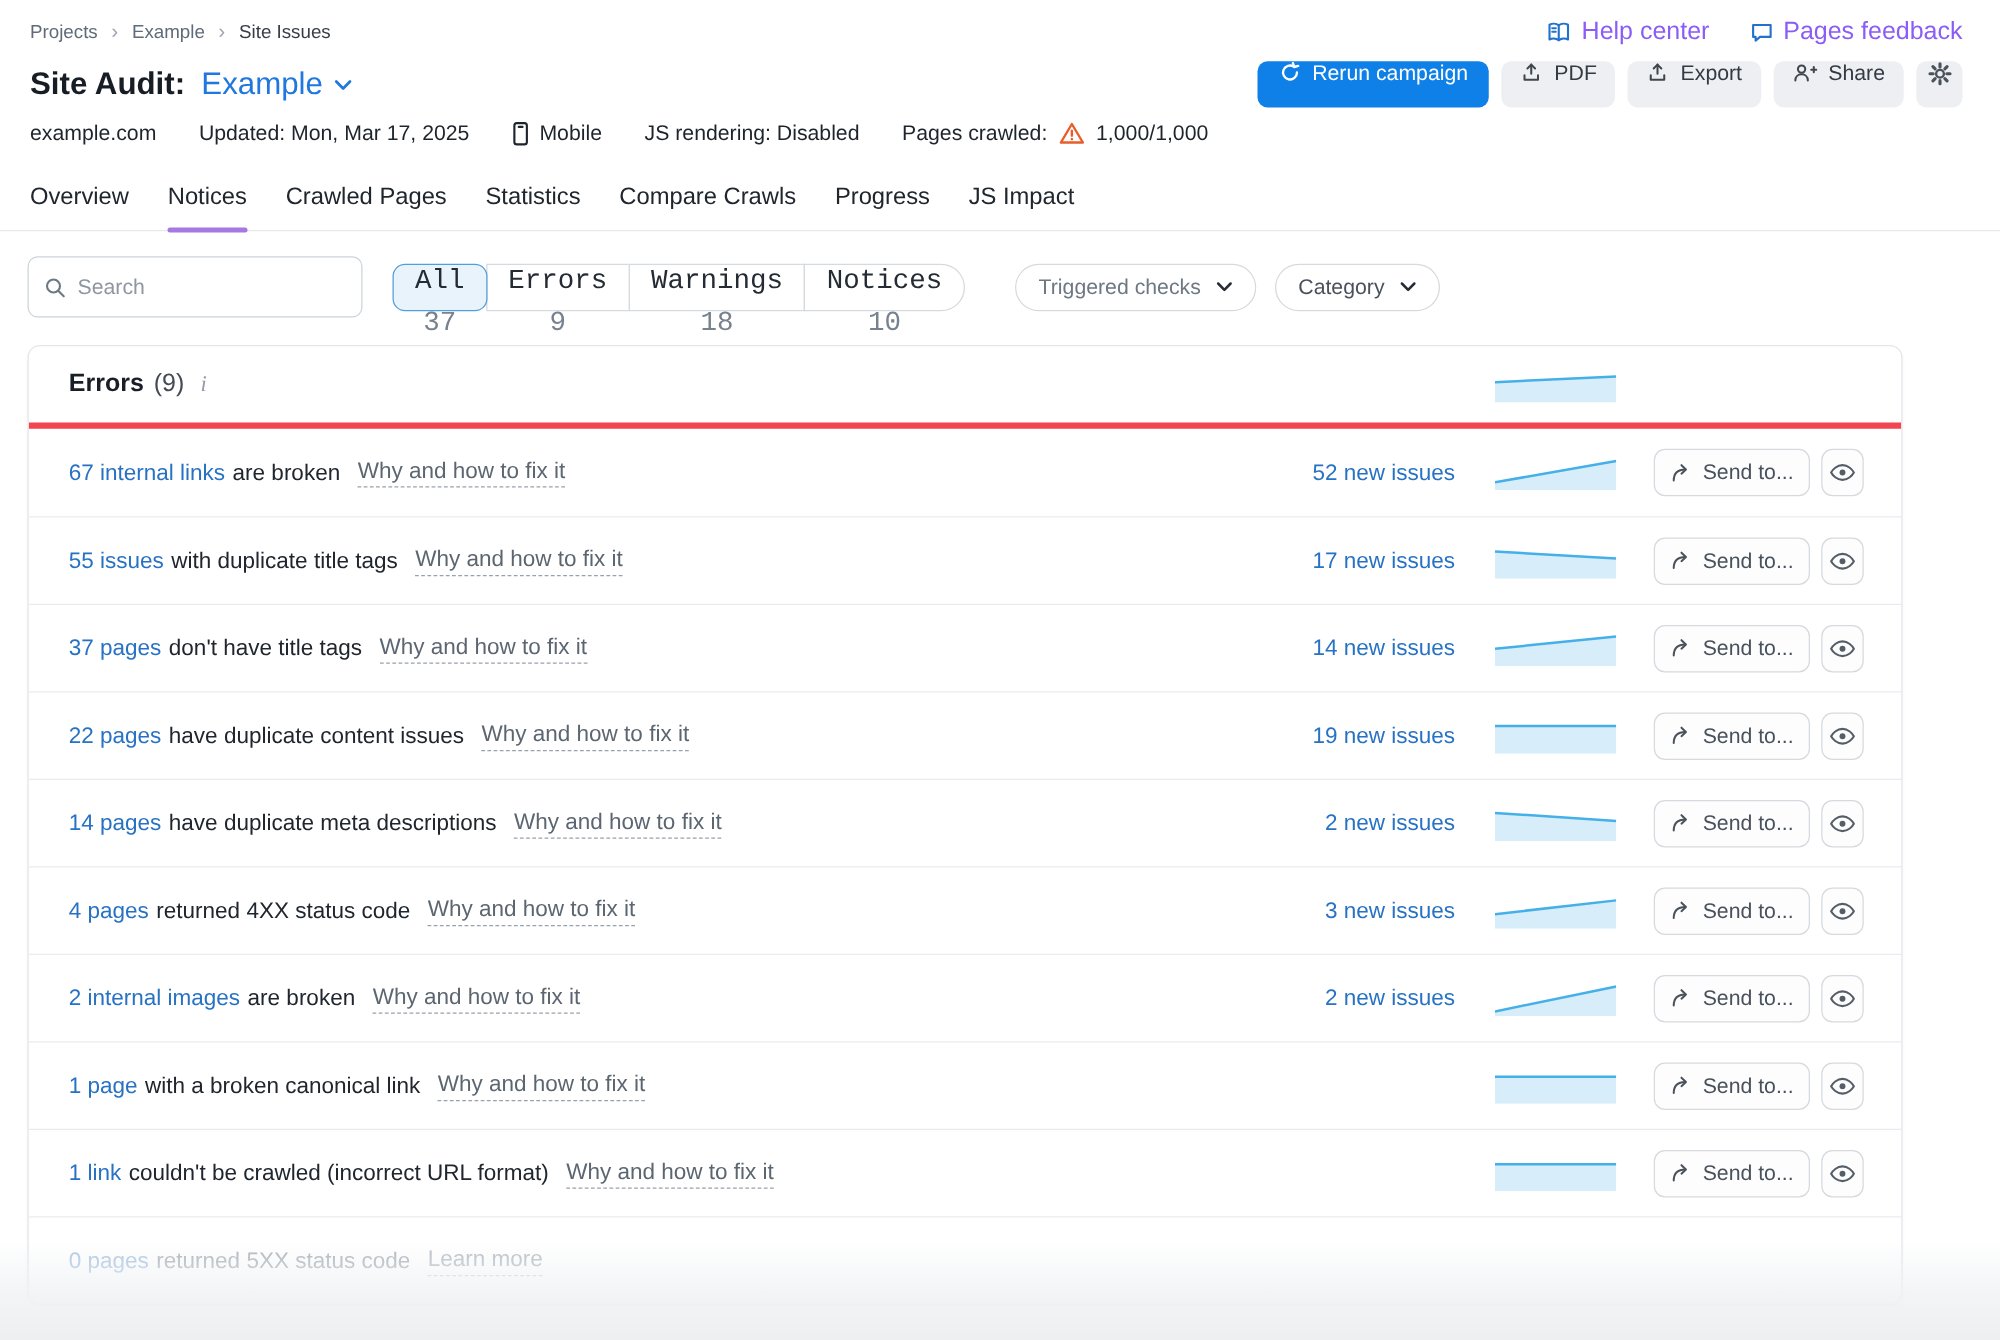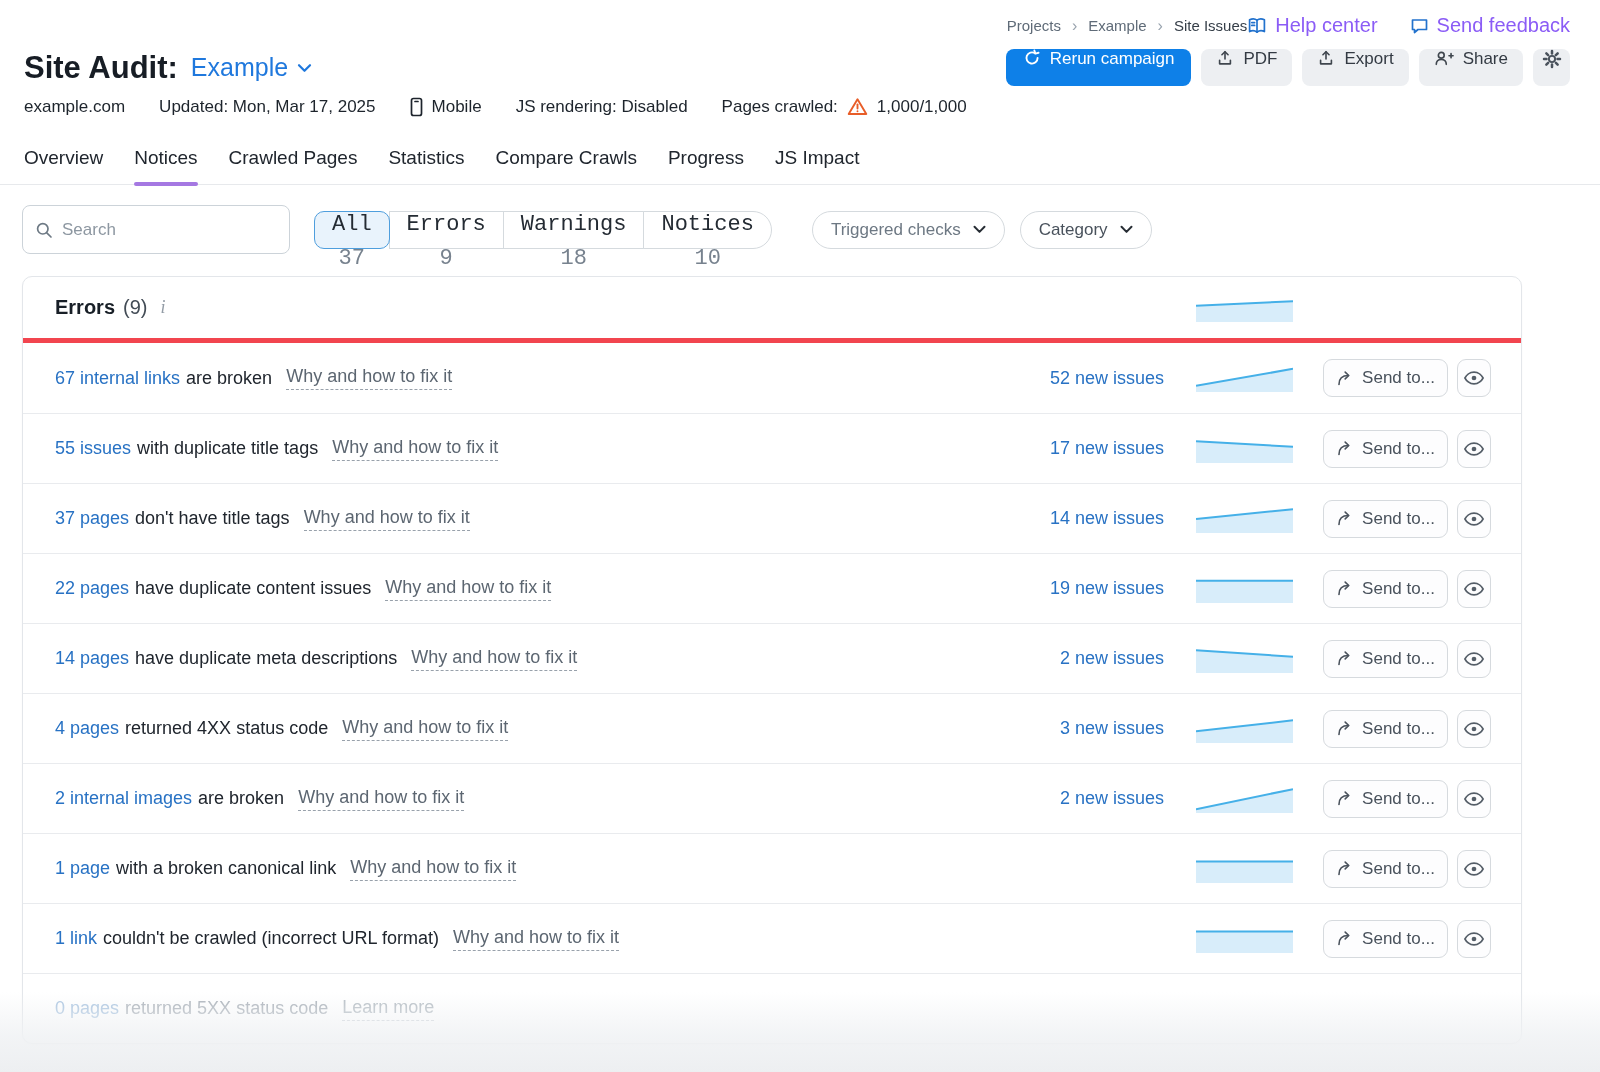--- a/index.html
+++ b/index.html
@@ -5,31 +5,31 @@
   * { box-sizing: border-box; margin: 0; padding: 0; }
   html,body { width:1600px; height:1072px; }
   body {
     position: relative; overflow: hidden; background:#fff;
     font-family: "Liberation Sans", sans-serif; color:#1b212a;
   }
   svg { display:block; }
 
   
   .topbar { padding: 14px 30px 0 24px; }
-  .breadcrumb-row { display:flex; justify-content:flex-end; align-items:center; }
+  .breadcrumb-row { display:flex; justify-content:space-between; align-items:center; }
   .breadcrumb { display:flex; align-items:center; gap:11px; font-size:15px; color:#5f6b78; }
   .breadcrumb .sep { color:#9aa4af; font-size:16px; line-height:1; }
   .crumb { cursor:pointer; }
   .crumb-last { color:#353e48; }
   .top-links { display:flex; gap:32px; }
   .top-link { display:flex; align-items:center; gap:8px; color:#8b5cf6; font-size:20px; cursor:pointer; }
 
   .title-row { display:flex; justify-content:space-between; align-items:center; margin-top:12px; }
   .title-left { display:flex; align-items:center; gap:13px; }
-  .page-title { font-size:31px; font-weight:700; color:#171d25; }
+  .page-title { font-size:25px; font-weight:700; color:#171d25; }
   .project-select { display:flex; align-items:center; gap:9px; font-size:25px; font-weight:500; color:#1f78dd; cursor:pointer; }
   .actions { display:flex; gap:10px; align-items:center; }
   .btn { height:37px; display:flex; align-items:flex-start; gap:9px; border:none; border-radius:8px;
          font-size:17px; font-family:inherit; cursor:pointer; }
   .btn-primary { background:#0e80e8; color:#fff; padding:0 17px; }
   .btn-gray { background:#edeff2; color:#333a43; padding:0 15px; }
   .btn-icon { width:37px; justify-content:center; padding:0; }
 
   .meta-row { display:flex; align-items:center; gap:34px; margin-top:11px; font-size:17px; color:#1d242c; }
   .meta-item { display:flex; gap:9px; }
@@ -123,21 +123,21 @@
           </svg>
         </span>
         <span>Help center</span>
       </span>
       <span class="top-link">
         <span>
           <svg width="19" height="18" viewBox="0 0 19 18" fill="none" stroke="#2272cd" stroke-width="1.7" stroke-linejoin="round" stroke-linecap="round">
             <path d="M2.5 3 H16.5 V12.5 H8 L4.5 15.5 V12.5 H2.5 Z"></path>
           </svg>
         </span>
-        <span>Send feedback</span>
+        <span>Pages feedback</span>
       </span>
     </div>
   </div>
 
   <div class="title-row">
     <div class="title-left">
       <span class="page-title">Site Audit:</span>
       <span class="project-select">
         <span>Example</span>
         <span>

